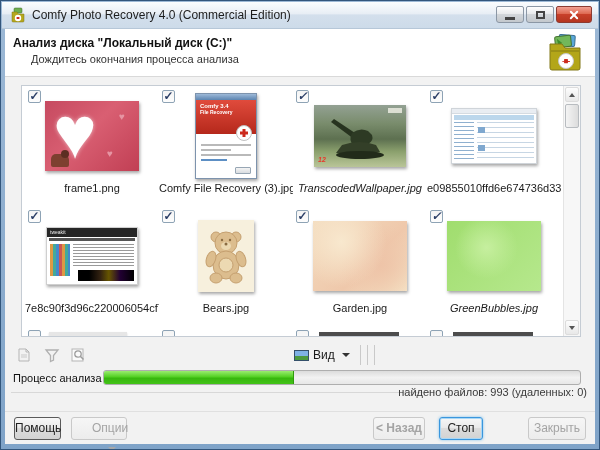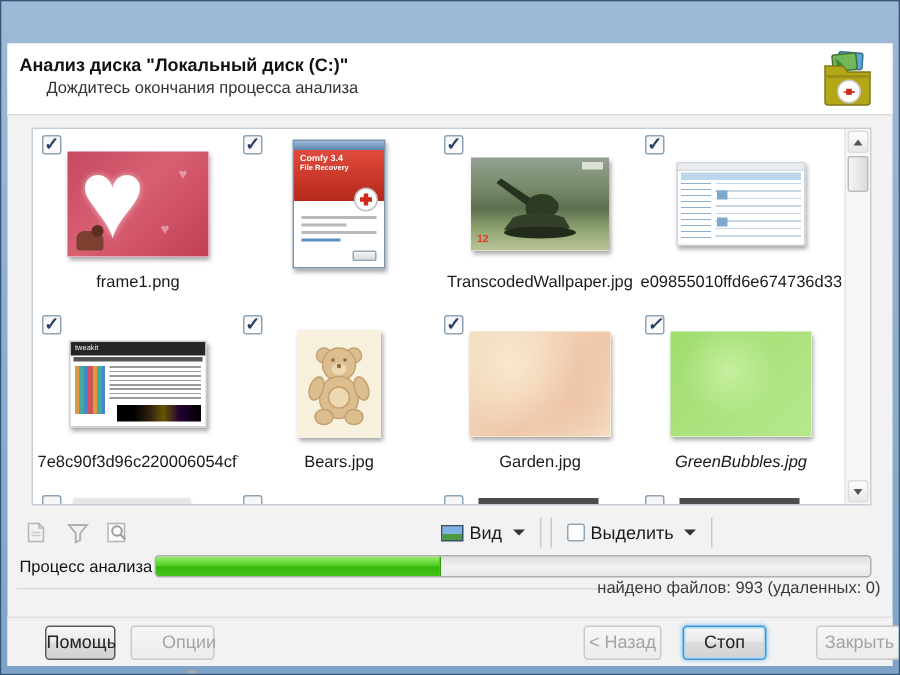--- a/index.html
+++ b/index.html
@@ -126,32 +126,50 @@
   .pfill { height:100%; background:linear-gradient(180deg,#9aec70 0%,#52d023 45%,#37b60e 55%,#43c318 100%);
           border-right:1px solid #2f9a0c; }
   
   .status-row { position:absolute; left:0; right:0; top:355px; height:18px; }
   .sline { position:absolute; left:6px; width:424px; top:8px; height:1px; background:#d8d8d8; }
   .stext { position:absolute; right:8px; top:2px; font-size:11px; color:#3a3a3a; }
   
   .footer { position:absolute; left:0; right:0; bottom:0; height:33px; background:#f2f2f2; border-top:1px solid #e0e0e0; }
   .btn { position:absolute; top:5px; height:23px; font-size:12px; color:#222; text-align:center;
          border:1px solid #8d8d8d; border-radius:3px; line-height:21px;
-         background:linear-gradient(180deg,#f7f7f7,#eaeaea 45%,#dcdcdc 50%,#d2d2d2); cursor:default;margin-left:16px; }
+         background:linear-gradient(180deg,#f7f7f7,#eaeaea 45%,#dcdcdc 50%,#d2d2d2); cursor:default; }
   .btn.disabled { color:#a4a4a4; border-color:#c9c9c9; background:linear-gradient(180deg,#f6f6f6,#ececec); }
   .btn.strong { border-color:#5a5a5a; }
   .btn.focus { border-color:#3a96dd; box-shadow:0 0 0 1px #a9d7f5 inset, 0 0 3px #7fc2ee; }
   .btn .drop { display:inline-block; vertical-align:middle; margin-left:5px; margin-top:-2px; }
   svg { display:block; }
 </style>
 </head>
 <body>
 
 <div class="frame">
 
+  <div class="titlebar">
+    <svg class="app-ico" viewBox="0 0 16 16">
+      <rect x="4" y="1" width="8" height="5" rx="1" fill="#6fae4e" stroke="#3d6b2c" stroke-width="0.5"></rect>
+      <path d="M2 5 h5 l1.5 2 H14 v7 a1 1 0 0 1 -1 1 H3 a1 1 0 0 1 -1 -1 z" fill="#b6a81e" stroke="#7e741a" stroke-width="0.5"></path>
+      <circle cx="8" cy="11" r="3.2" fill="#fff"></circle>
+      <path d="M7 10 h2 v2 h-2 z M6.2 10.6 h3.6 v0.9 h-3.6 z" fill="#cc2a1d"></path>
+    </svg>
+    <span class="title-text">Comfy Photo Recovery 4.0 (Commercial Edition)</span>
+    <div class="winbtns">
+      <div class="wbtn">
+          <div class="glyph-min"></div>
+        </div>
+      <div class="wbtn">
+          <div class="glyph-max"></div>
+        </div>
+      <div class="wbtn close glyph-x"></div>
+    </div>
+  </div>
 
   <div class="body">
 
     <div class="header">
       <h1>Анализ диска "Локальный диск (C:)"</h1>
       <p>Дождитесь окончания процесса анализа</p>
       <svg class="header-ico" viewBox="0 0 36 38">
         <rect x="12" y="1" width="16" height="11" rx="1.5" fill="#5aa8d8" stroke="#3b6e93" transform="rotate(4 20 6)"></rect>
         <rect x="8" y="2" width="16" height="11" rx="1.5" fill="#72b75a" stroke="#44722f" transform="rotate(-6 16 7)"></rect>
         <path d="M10 4 l5 5 -4 2 z" fill="#3e8c2e" transform="rotate(-6 16 7)"></path>
@@ -190,23 +208,24 @@
               <div class="l2">File Recovery</div>
               <div class="cross"></div>
             </div>
             <div class="line" style="margin-top:10px;"></div>
             <div class="line short"></div>
             <div class="line"></div>
             <div class="line blue"></div>
             <div class="okbtn"></div>
           </div>
             </div>
-        </div>
-
-        <div class="cell" style="left:270px; top:0;">
+          <div class="fname">Comfy File Recovery (3).jpg</div>
+        </div>
+
+        <div class="cell" style="left:270px; top:0;font-style:italic;">
           <div class="chk checked"></div>
           <div class="thumb-zone">
               <div class="thumb t-tank">
             <svg viewBox="0 0 92 62" width="92" height="62">
               <path d="M20 14 L44 30 L40 34 L17 17 Z" fill="#27331f"></path>
               <path d="M38 28 q8 -6 16 -2 l4 4 q2 6 -4 9 l-14 2 q-6 -5 -2 -13 z" fill="#2d3a24"></path>
               <path d="M28 40 q18 -6 34 0 l4 7 q-20 6 -44 1 z" fill="#333f28"></path>
               <ellipse cx="46" cy="50" rx="24" ry="4" fill="#222b1a"></ellipse>
             </svg>
             <div class="t-logo"></div>
@@ -337,25 +356,20 @@
       </div>
 
       <div class="tgroup" style="left:282px;">
         <div class="tbtn">
           <div class="view-ico"></div>
           <span>Вид</span>
           <div class="drop"></div>
         </div>
         <div class="tsep"></div>
         <div class="tsep"></div>
-        <div class="tbtn">
-          <div class="selbox"></div>
-          <span>Выделить</span>
-          <div class="drop"></div>
-        </div>
         <div class="tsep"></div>
         <div class="tbtn disabled">
           
           
         </div>
       </div>
     </div>
 
     <div class="progress-row">
       <div class="plabel">Процесс анализа (40%)</div>
@@ -368,19 +382,19 @@
       <div class="sline"></div>
       <div class="stext">найдено файлов: 993 (удаленных: 0)</div>
     </div>
 
     <div class="footer">
       <div class="btn strong" style="left:9px; width:47px;">Помощь</div>
       <div class="btn disabled" style="left:66px; width:56px;padding-left:20px;">
         <span>Опции</span>
         <div class="drop" style="border-top-color:#a8a8a8;"></div>
       </div>
-      <div class="btn disabled" style="left:368px; width:52px;">&lt; Назад</div>
-      <div class="btn focus" style="left:434px; width:56px;">Стоп</div>
+      <div class="btn disabled" style="left:368px; width:52px;font-weight:bold;">&lt; Назад</div>
+      <div class="btn focus" style="left:434px; width:44px;">Стоп</div>
       <div class="btn disabled" style="left:523px; width:58px;">Закрыть</div>
     </div>
 
   </div>
 </div>
 
 </body></html>

